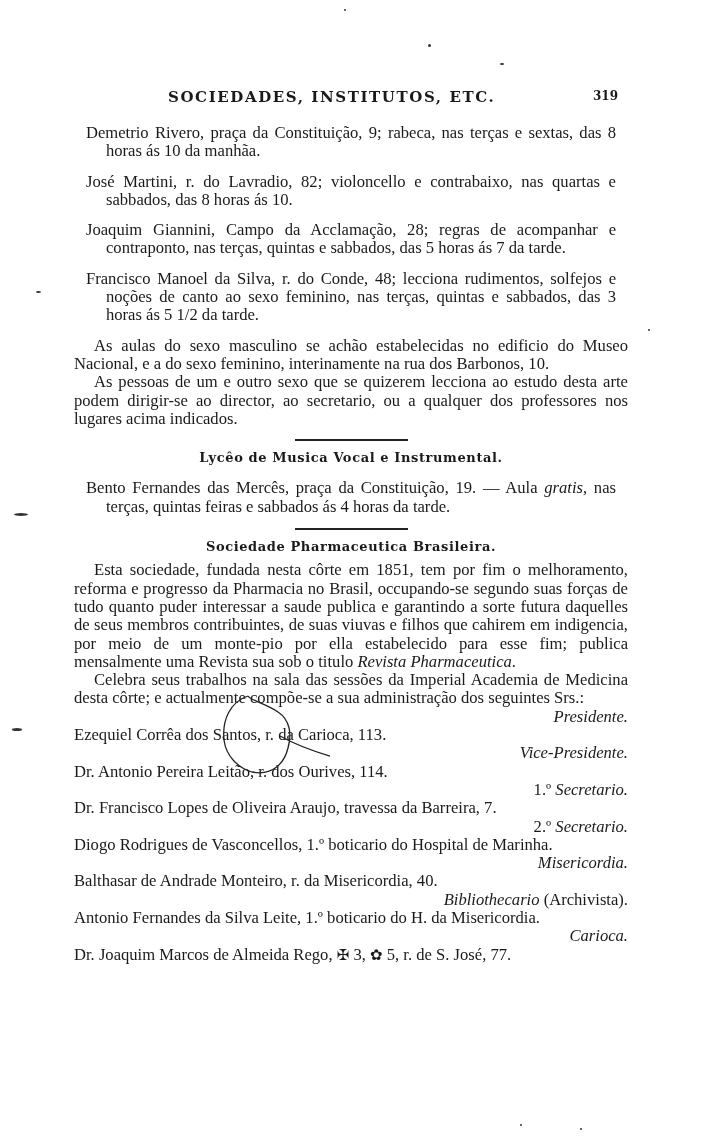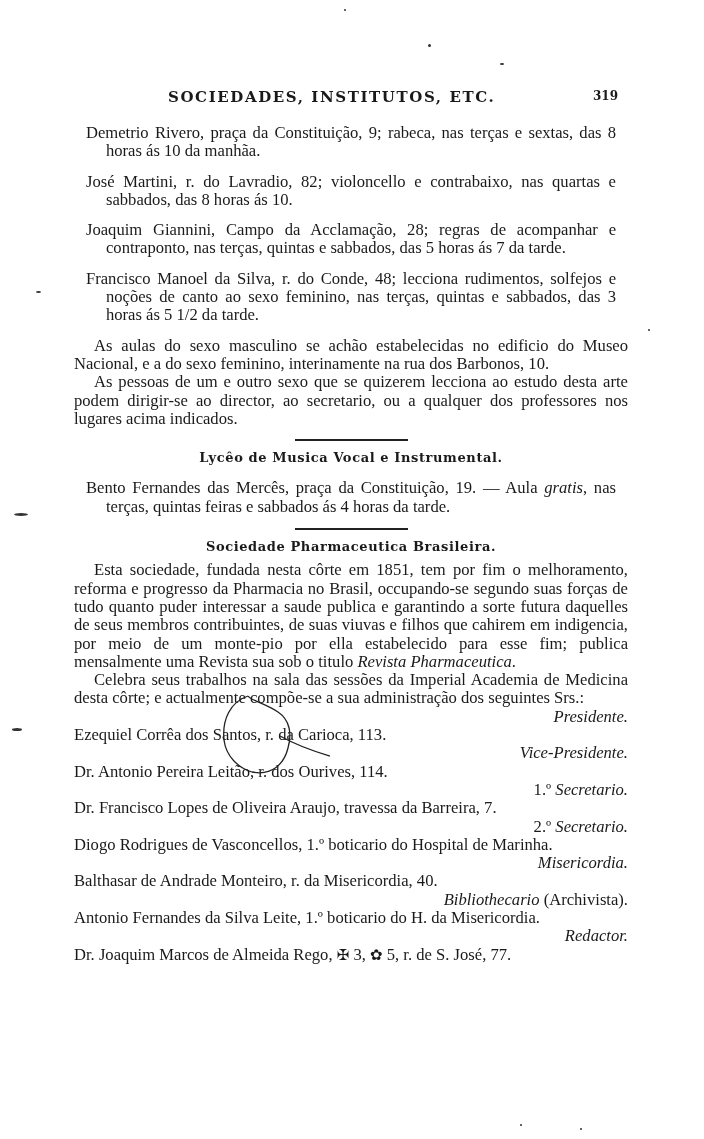--- a/index.html
+++ b/index.html
@@ -87,21 +87,21 @@
 
     <p class="role"><span class="ord">2.º </span><span>Secretario.</span></p>
     <p class="name-line">Diogo Rodrigues de Vasconcellos, 1.º boticario do Hospital de Marinha.</p>
 
     <p class="role"><span class="ord"></span><span>Misericordia.</span></p>
     <p class="name-line">Balthasar de Andrade Monteiro, r. da Misericordia, 40.</p>
 
     <p class="role"><span class="ord"></span><span>Bibliothecario</span><span class="nonital"> (Archivista).</span></p>
     <p class="name-line">Antonio Fernandes da Silva Leite, 1.º boticario do H. da Misericordia.</p>
 
-    <p class="role"><span class="ord"></span><span>Redactor.</span></p>
+    <p class="role"><span class="ord"></span><span>Carioca.</span></p>
     <p class="name-line"><span>Dr. Joaquim Marcos de Almeida Rego, </span><span class="symbol">✠</span><span> 3, </span><span class="symbol">✿</span><span> 5, r. de S. José, 77.</span></p>
   </div>
 
   <svg class="handmark" viewBox="0 0 240 100" width="240" height="100">
     <path d="M68 6 C 50 12, 42 30, 44 50 C 46 66, 58 78, 72 82 C 92 86, 104 74, 108 58 C 112 44, 110 30, 98 22 C 86 14, 70 10, 68 6 M 100 46 C 118 56, 136 62, 150 66" fill="none" stroke="#222" stroke-width="1.3"></path>
   </svg>
 
   <span class="speck" style="left:428px;top:44px;width:3px;height:3px;"></span>
   <span class="speck" style="left:500px;top:63px;width:4px;height:1.5px;"></span>
   <span class="speck" style="left:344px;top:9px;width:2px;height:2px;"></span>

